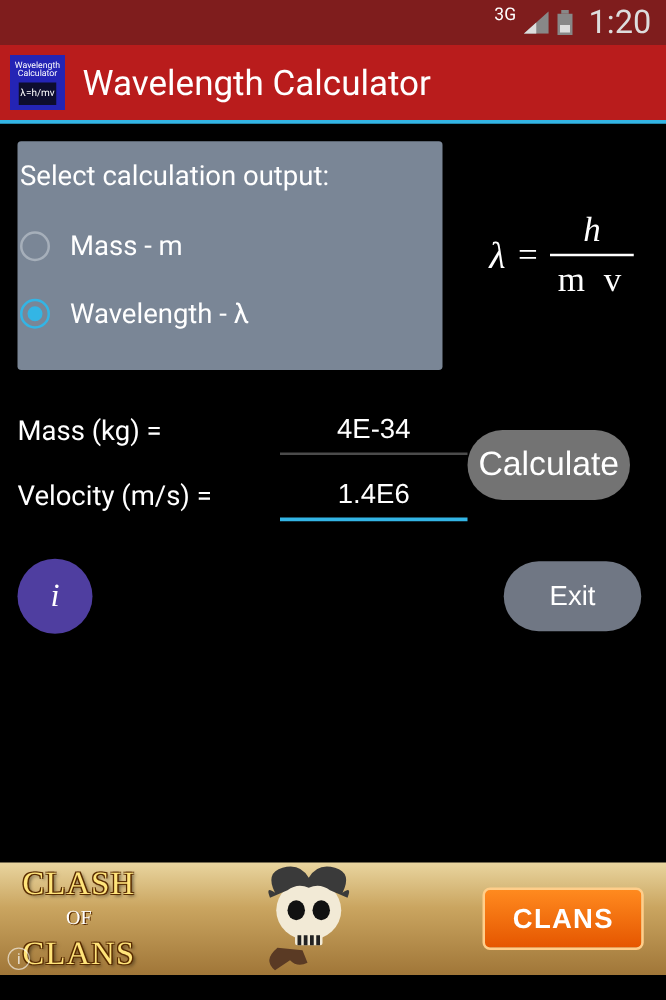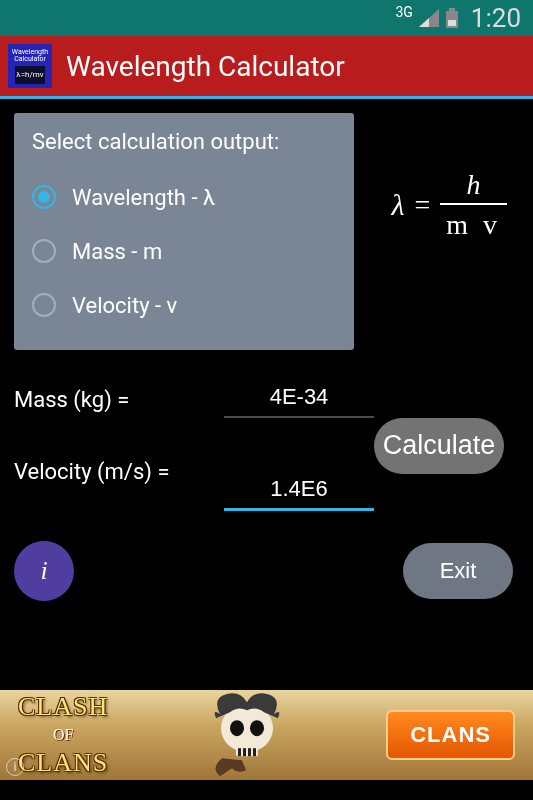--- a/index.html
+++ b/index.html
@@ -1,53 +1,53 @@
 <!DOCTYPE html>
 <html><head>
 <meta charset="utf-8">
 <style>
   * { box-sizing: border-box; margin: 0; padding: 0; }
   html, body { width: 533px; height: 800px; overflow: hidden; }
   body { background: #000; color: #fff; font-family: Roboto, Arial, sans-serif; position: relative; }
 
   
-  .statusbar { height: 36px; background: #0f766e; display: flex; justify-content: flex-end; align-items: center; padding-right: 12px; gap: 6px; font-size: 22px; }
+  .statusbar { height: 36px; background: #7f1d1d; display: flex; justify-content: flex-end; align-items: center; padding-right: 12px; gap: 6px; font-size: 22px; }
   .statusbar .threeg { font-size: 14px; align-self: flex-start; margin-top: 4px; }
   .statusbar .sig svg, .statusbar .batt svg { display: block; }
   .statusbar .clock { font-size: 26px; color: #ddd; margin-left: 6px; }
 
   
   .titlebar { height: 60px; background: #b91c1c; display: flex; align-items: center; padding-left: 8px; gap: 14px; }
   .appicon { width: 44px; height: 44px; background: #2424b5; display: flex; flex-direction: column; align-items: center; justify-content: center; font-size: 7px; color: #fff; }
   .appicon .ic-box { width: 30px; height: 18px; background: #0d0d2e; margin-top: 3px; display: flex; align-items: center; justify-content: center; font-size: 8px; }
   .apptitle { font-size: 28px; font-weight: 400; color: #fff; }
   .cyanline { height: 3px; background: #33b5e5; }
 
   
   .main { padding: 14px 14px 0 14px; position: relative; }
 
-  .selectbox { background: #7a8696; border-radius: 3px; padding: 16px 18px 18px 18px; width: 340px; }
+  .selectbox { background: #7a8696; border-radius: 3px; padding: 16px 18px 18px 2px; width: 340px; }
   .selectbox-title { font-size: 22px; color: #fff; margin-bottom: 16px; }
   .radio-row { display: flex; align-items: center; gap: 16px; height: 54px; color: #fff; font-size: 22px; cursor: pointer; }
   .radio { width: 24px; height: 24px; border-radius: 50%; border: 2px solid #a6afba; display: flex; align-items: center; justify-content: center; }
   .radio.on { border-color: #33b5e5; }
   .radio.on::after { content: ""; width: 12px; height: 12px; border-radius: 50%; background: #33b5e5; }
 
   .formula { position: absolute; right: 26px; top: 70px; font-family: Georgia, 'Times New Roman', serif; color: #fff; display: flex; align-items: center; gap: 10px; }
   .formula .lambda { font-size: 30px; font-style: italic; }
   .formula .eq { font-size: 28px; }
   .formula .frac { display: inline-flex; flex-direction: column; align-items: center; }
   .formula .frac .num { font-size: 28px; font-style: italic; padding: 0 2px 2px; }
   .formula .frac .den { font-size: 28px; border-top: 2px solid #fff; padding: 4px 6px 0; letter-spacing: 4px; }
 
   .fields { margin-top: 30px; display: grid; grid-template-columns: 210px 160px 120px; row-gap: 14px; align-items: center; }
   .lbl { font-size: 22px; color: #fff; }
   .inp-wrap { position: relative; }
   .inp { width: 150px; background: transparent; border: none; border-bottom: 2px solid #4b4b4b; color: #fff; font-size: 22px; text-align: center; padding: 4px 2px 6px; outline: none; }
-  .inp.focused { border-bottom: 3px solid #33b5e5; margin-top: 40px; }
+  .inp.focused { border-bottom: 3px solid #33b5e5; }
   .calcbtn { grid-row: 1 / span 2; grid-column: 3; justify-self: end; background: #737373; border: none; border-radius: 30px; height: 56px; width: 130px; color: #fff; font-size: 27px; cursor: pointer; margin-left: 10px; }
 
   .bottom-row { margin-top: 30px; display: flex; justify-content: space-between; align-items: center; padding-right: 6px; }
   .infobtn { width: 60px; height: 60px; border-radius: 50%; background: #4f3ea0; border: none; color: #fff; font-size: 26px; font-family: Georgia, serif; font-style: italic; cursor: pointer; }
   .exitbtn { width: 110px; height: 56px; border-radius: 30px; background: #707784; border: none; color: #fff; font-size: 22px; cursor: pointer; }
 
   .planck { margin-top: 26px; font-size: 19px; color: #fff; }
 
   
   .ad { position: absolute; bottom: 20px; left: 0; width: 100%; height: 90px; background: linear-gradient(to bottom, #e9d59f 0%, #caa560 40%, #a07638 100%); display: flex; align-items: center; justify-content: space-between; padding: 0 18px; overflow: hidden; }
@@ -89,30 +89,26 @@
   </div>
   <div class="apptitle">Wavelength Calculator</div>
 </div>
 <div class="cyanline"></div>
 
 <div class="main">
 
   <div class="selectbox">
     <div class="selectbox-title">Select calculation output:</div>
     <div class="radio-row">
-      <div class="radio on"></div>
-      <span>Wavelength - λ</span>
-    </div>
-    <div class="radio-row">
       <div class="radio"></div>
       <span>Mass - m</span>
     </div>
     <div class="radio-row">
-      <div class="radio"></div>
-      <span>Velocity - v</span>
+      <div class="radio on"></div>
+      <span>Wavelength - λ</span>
     </div>
   </div>
 
   <div class="formula">
     <span class="lambda">λ</span>
     <span class="eq">=</span>
     <span class="frac">
       <span class="num">h</span>
       <span class="den">m v</span>
     </span>

